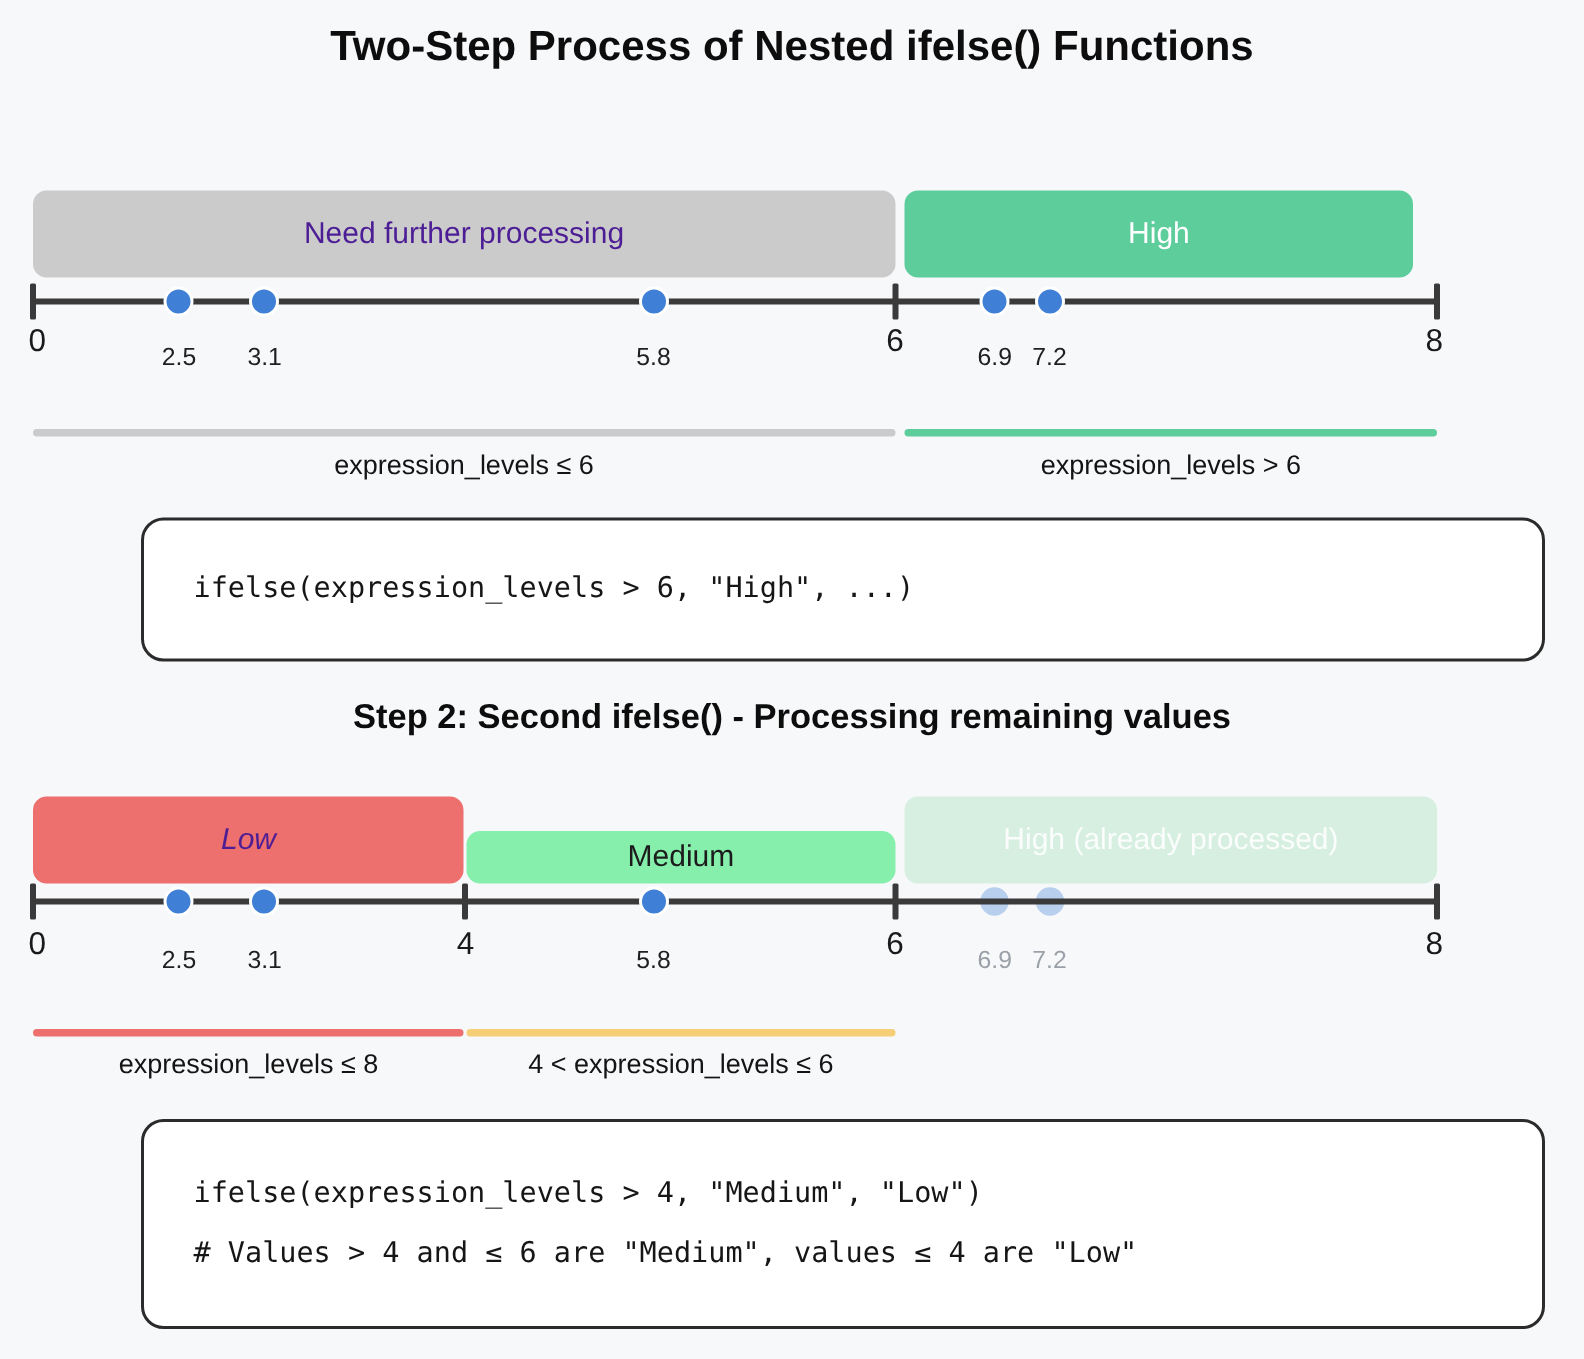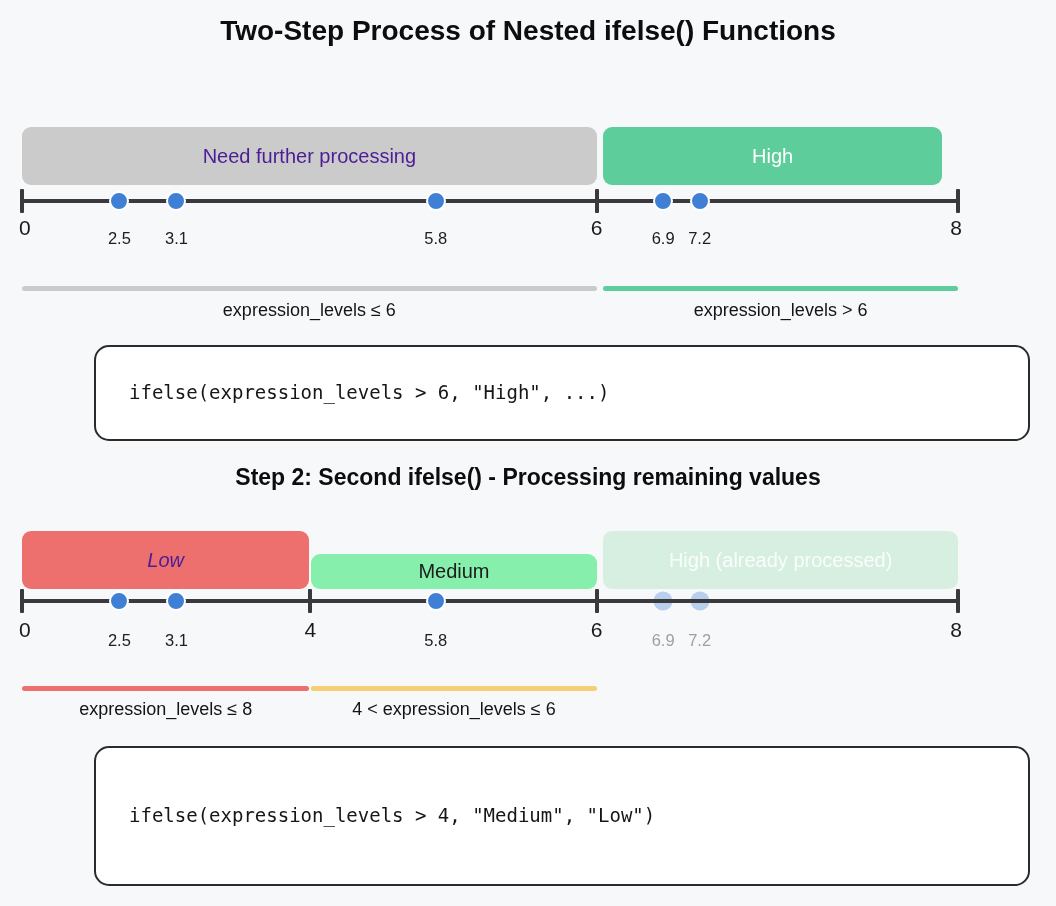--- a/index.html
+++ b/index.html
@@ -170,15 +170,16 @@
 
   <div class="seg-zone" style="top:686px">
     <div class="seg-line seg-red" style="left:0; width:30.7%"></div>
     <div class="seg-line seg-yellow" style="left:30.9%; width:30.5%"></div>
     <div class="seg-label" style="top:13px; left:0; width:30.7%">expression_levels ≤ 8</div>
     <div class="seg-label" style="top:13px; left:30.9%; width:30.5%">4 &lt; expression_levels ≤ 6</div>
   </div>
 
   <div class="codebox" style="top:746px; height:140px">
     <div class="code-line">ifelse(expression_levels &gt; 4, "Medium", "Low")</div>
+    <div class="code-line"># Values &gt; 4 and ≤ 6 are "Medium", values ≤ 4 are "Low"</div>
   </div>
 
 </div>
 
 </body></html>

